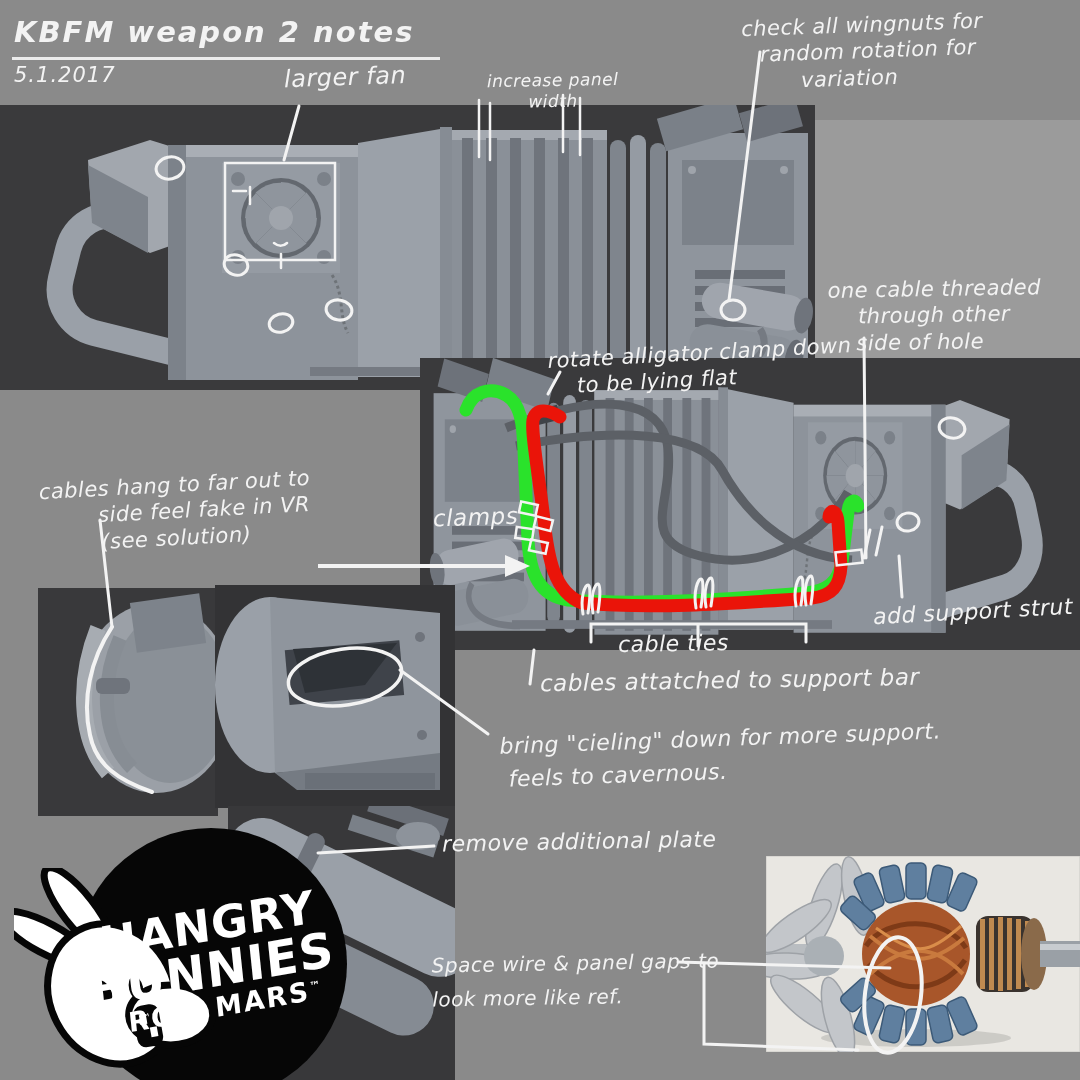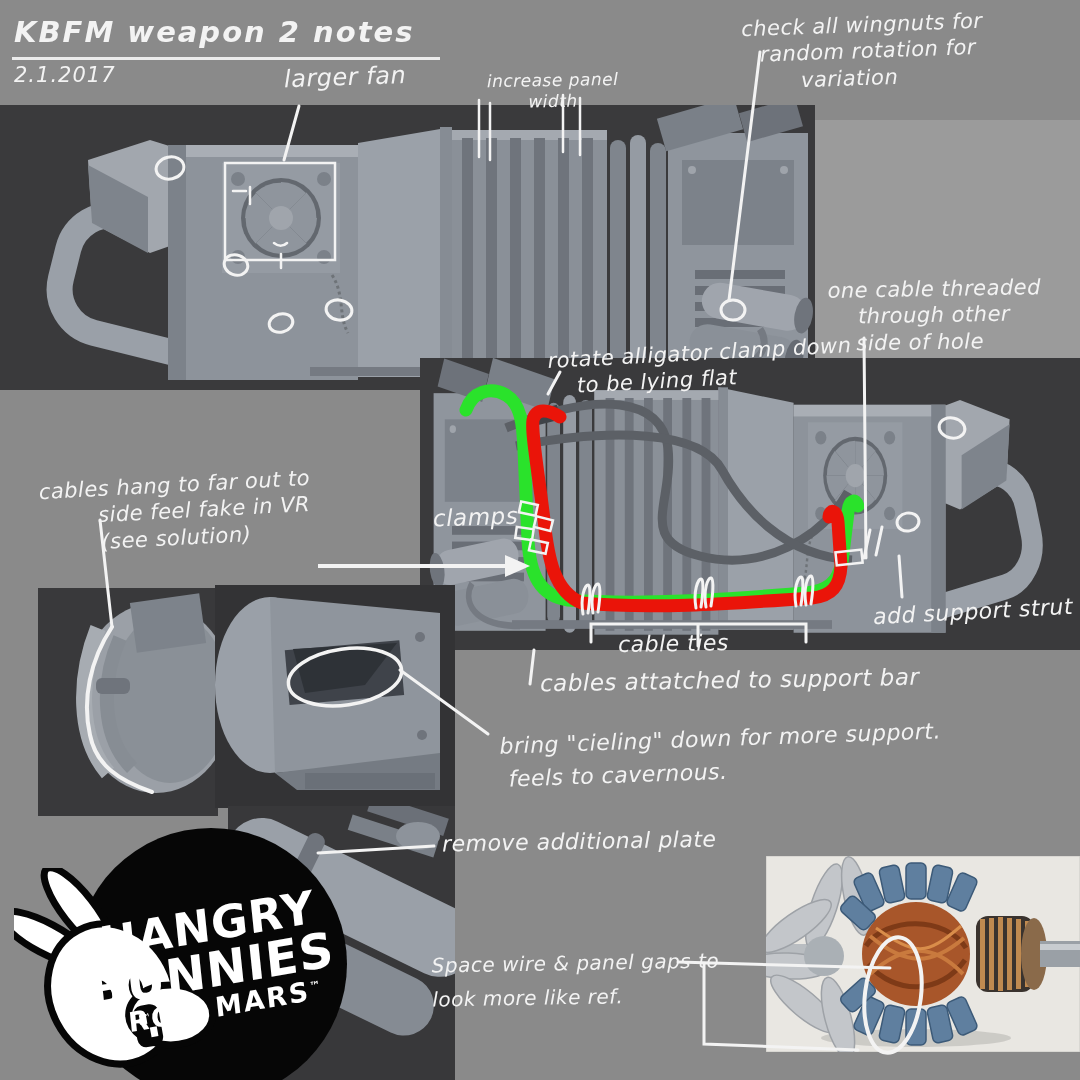--- a/index.html
+++ b/index.html
@@ -290,21 +290,21 @@
     <ellipse cx="893" cy="995" rx="28" ry="58" stroke-width="4" transform="rotate(7 893 995)"></ellipse>
   </g>
 
   <g>
     <line x1="318" y1="566" x2="505" y2="566" stroke="#f3f3f3" stroke-width="4"></line>
     <polygon points="505,555 530,566 505,577" fill="#f3f3f3"></polygon>
   </g>
 </svg>
 
 <div class="hw" id="title" style="left:12px;top:14px;text-align:center;">KBFM weapon 2 notes</div>
-<div class="hw" id="date" style="left:14px;top:62px;">2.1.2017</div>
+<div class="hw" id="date" style="left:14px;top:62px;">5.1.2017</div>
 
 <div class="hw" style="left:284px;top:62px;font-size:24px;transform:rotate(-2deg);">
   <div class="ln">larger fan</div>
 </div>
 
 <div class="hw" style="left:487px;top:70px;font-size:17px;text-align:center;transform:rotate(-1deg);">
   <div class="ln">increase panel</div>
   <div class="ln">width</div>
 </div>
 

